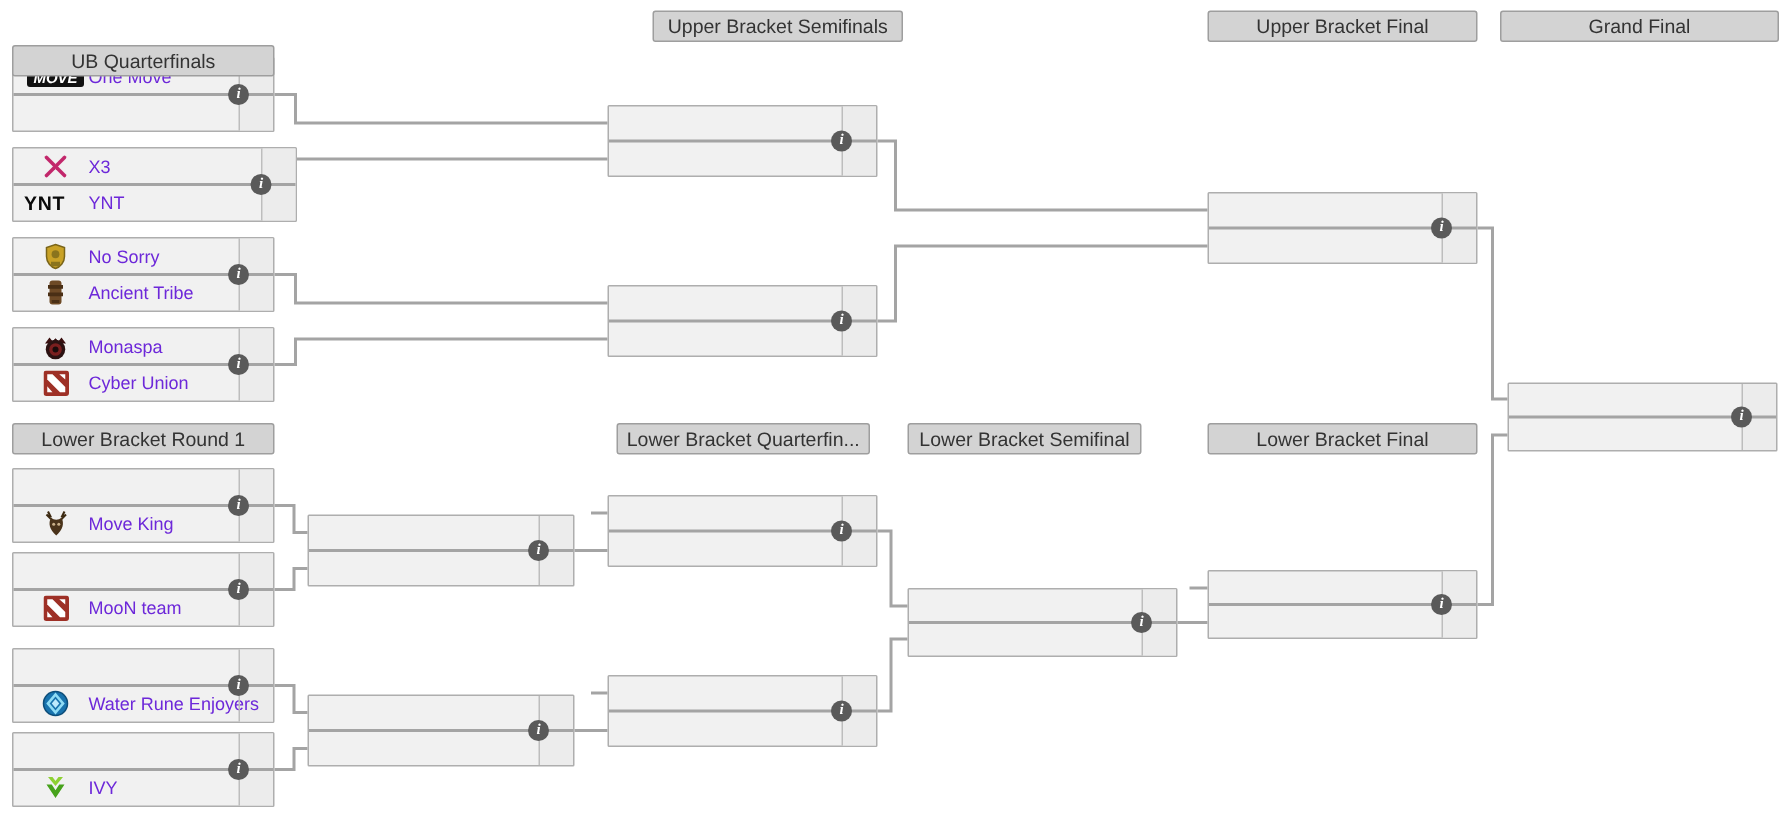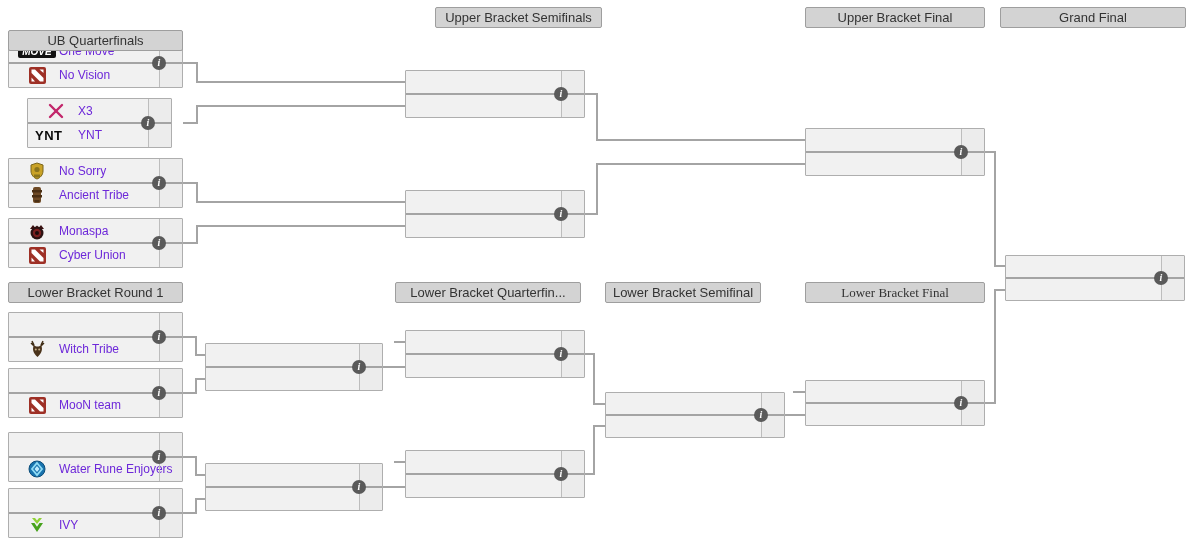--- a/index.html
+++ b/index.html
@@ -50,50 +50,39 @@
       <polyline points="585,354 594,354 594,404 605,404" fill="none" stroke="#a4a4a4" stroke-width="2"></polyline>
       <polyline points="585,474 594,474 594,426 605,426" fill="none" stroke="#a4a4a4" stroke-width="2"></polyline>
       <polyline points="785,415 805,415" fill="none" stroke="#a4a4a4" stroke-width="2"></polyline>
       <polyline points="793,392 805,392" fill="none" stroke="#a4a4a4" stroke-width="2"></polyline>
     </svg>
     <div class="round-header" style="left: 8px; top: 7px; width: 175px; margin-top: 23px;">UB Quarterfinals</div>
     <div class="round-header" style="left: 405px; top: 7px; width: 167px; margin-left: 30px;">Upper Bracket Semifinals</div>
     <div class="round-header" style="left: 805px; top: 7px; width: 180px;">Upper Bracket Final</div>
     <div class="round-header" style="left: 1000px; top: 7px; width: 186px;">Grand Final</div>
     <div class="round-header" style="left: 8px; top: 282px; width: 175px;">Lower Bracket Round 1</div>
-    <div class="round-header" style="left: 395px; top: 282px; width: 186px;">Lower Bracket Quarterfin...</div>
+    <div class="round-header" style="left: 411px; top: 282px; width: 169px;">Lower Bracket Quarterfin...</div>
     <div class="round-header" style="left: 605px; top: 282px; width: 156px;">Lower Bracket Semifinal</div>
-    <div class="round-header" style="left: 805px; top: 282px; width: 180px; font-family: Liberation Serif, serif;">Lower Bracket Final</div>
+    <div class="round-header" style="left: 805px; top: 282px; width: 180px;">Lower Bracket Final</div>
     <div class="match" style="left: 8px; top: 38px; width: 175px; height: 50px;">
       <div class="score-col"></div>
       <div class="slot">
         <span class="logo-cell">
           <svg width="38" height="14" viewBox="0 0 38 14">
             <rect width="38" height="14" rx="2" fill="#111111"></rect>
             <text x="19" y="11" font-size="10" font-weight="bold" font-style="italic" fill="#fff" text-anchor="middle">MOVE</text>
           </svg>
         </span>
         <span class="team-name">One Move</span>
       </div>
-      <div class="slot bottom">
-        <span class="logo-cell">
-          <svg width="17" height="17" viewBox="0 0 17 17">
-            <rect width="17" height="17" rx="2" fill="#9e3026"></rect>
-            <path d="M2.5 2.5 L6 2.5 L14.5 11 L14.5 14.5 L11 14.5 L2.5 6 Z" fill="#fff"></path>
-            <path d="M2.5 10.5 L6 14.5 L2.5 14.5 Z" fill="#fff"></path>
-            <path d="M10.5 2.5 L14.5 2.5 L14.5 6 Z" fill="#fff"></path>
-          </svg>
-        </span>
-        <span class="team-name">No Vision</span>
-      </div>
-      <div class="score-divider"></div>
-      <div class="row-divider"></div>
-      <div class="info-icon">i</div>
-    </div>
-    <div class="match" style="left: 8px; top: 98px; width: 145px; height: 50px; margin-left: 19px;">
+      <div class="score-divider"></div>
+      <div class="row-divider"></div>
+      <div class="info-icon">i</div>
+    </div>
+    <div class="match" style="left: 8px; top: 98px; width: 190px; height: 50px;">
       <div class="score-col"></div>
       <div class="slot">
         <span class="logo-cell">
           <svg width="18" height="16" viewBox="0 0 18 16">
             <g stroke="#c2276b" stroke-width="2.4" stroke-linecap="round" fill="none">
               <path d="M3 2 L8 7"></path>
               <path d="M15 2 L10 7"></path>
               <path d="M3 14 L8 9"></path>
               <path d="M15 14 L10 9"></path>
               <path d="M8 7 L10 9 M10 7 L8 9" stroke-width="1.6"></path>
@@ -206,21 +195,21 @@
       <div class="slot"></div>
       <div class="slot bottom">
         <span class="logo-cell">
           <svg width="17" height="18" viewBox="0 0 17 18">
             <path d="M3 1 L5 5 M2 3 L5 6 M14 1 L12 5 M15 3 L12 6" stroke="#3d2a12" stroke-width="1.4" fill="none"></path>
             <path d="M5 5 C3 9 4 13 8.5 17 C13 13 14 9 12 5 C10 7 7 7 5 5 Z" fill="#4a331a"></path>
             <circle cx="6.8" cy="9.5" r="1" fill="#c9b08a"></circle>
             <circle cx="10.2" cy="9.5" r="1" fill="#c9b08a"></circle>
           </svg>
         </span>
-        <span class="team-name">Witch Tribe</span>
+        <span class="team-name">Move King</span>
       </div>
       <div class="score-divider"></div>
       <div class="row-divider"></div>
       <div class="info-icon">i</div>
     </div>
     <div class="match" style="left: 8px; top: 368px; width: 175px; height: 50px;">
       <div class="score-col"></div>
       <div class="slot"></div>
       <div class="slot bottom">
         <span class="logo-cell">

